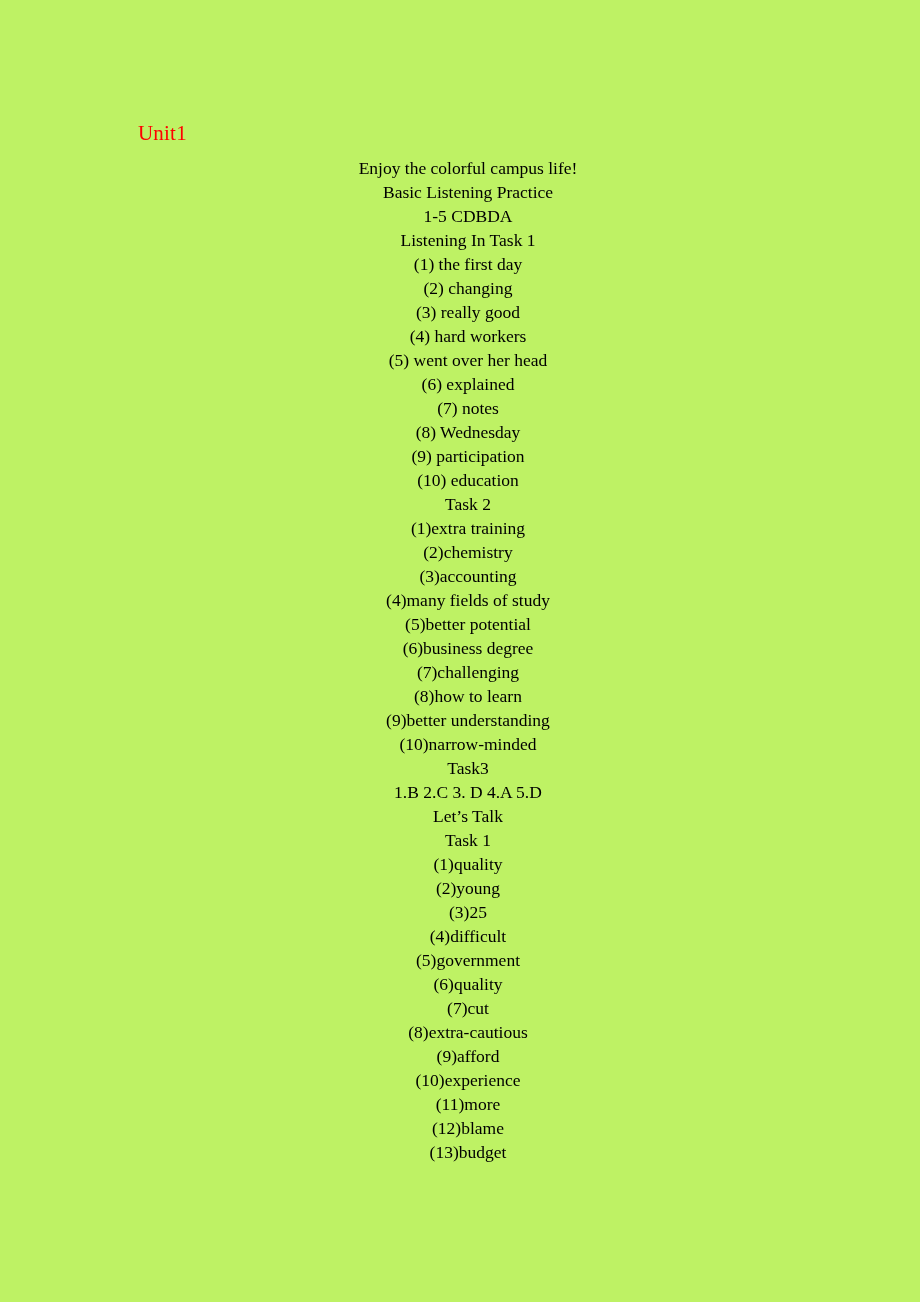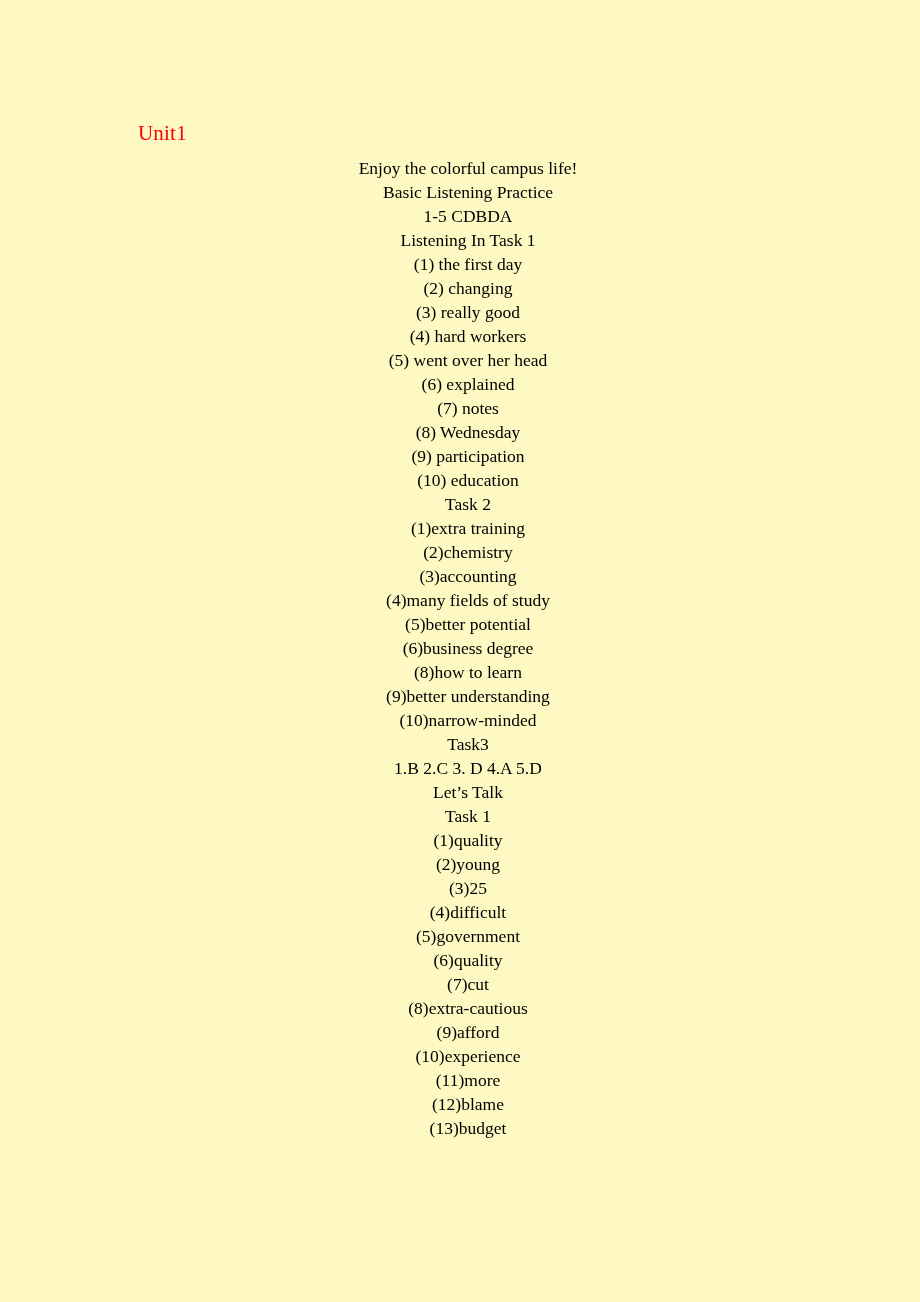--- a/index.html
+++ b/index.html
@@ -13,21 +13,21 @@
     height: 1302px;
     overflow: hidden;
     font-family: "Liberation Serif", "DejaVu Serif", serif;
     color: #000000;
     -webkit-font-smoothing: antialiased;
   }
   .page {
     position: relative;
     width: 920px;
     height: 1302px;
-    background: #fef9c3;
+    background: #bef264;
     box-sizing: border-box;
   }
   .content {
     position: absolute;
     left: 138px;
     top: 118px;
     width: 660px;
   }
   .doc-title {
     font-family: "Liberation Serif", "DejaVu Serif", serif;
@@ -82,20 +82,21 @@
       </div>
 
       <div>
         <p class="line">Task 2</p>
         <p class="line">(1)extra training</p>
         <p class="line">(2)chemistry</p>
         <p class="line">(3)accounting</p>
         <p class="line">(4)many fields of study</p>
         <p class="line">(5)better potential</p>
         <p class="line">(6)business degree</p>
+        <p class="line">(7)challenging</p>
         <p class="line">(8)how to learn</p>
         <p class="line">(9)better understanding</p>
         <p class="line">(10)narrow-minded</p>
       </div>
 
       <div>
         <p class="line">Task3</p>
         <p class="line">1.B 2.C 3. D 4.A 5.D</p>
       </div>
 

